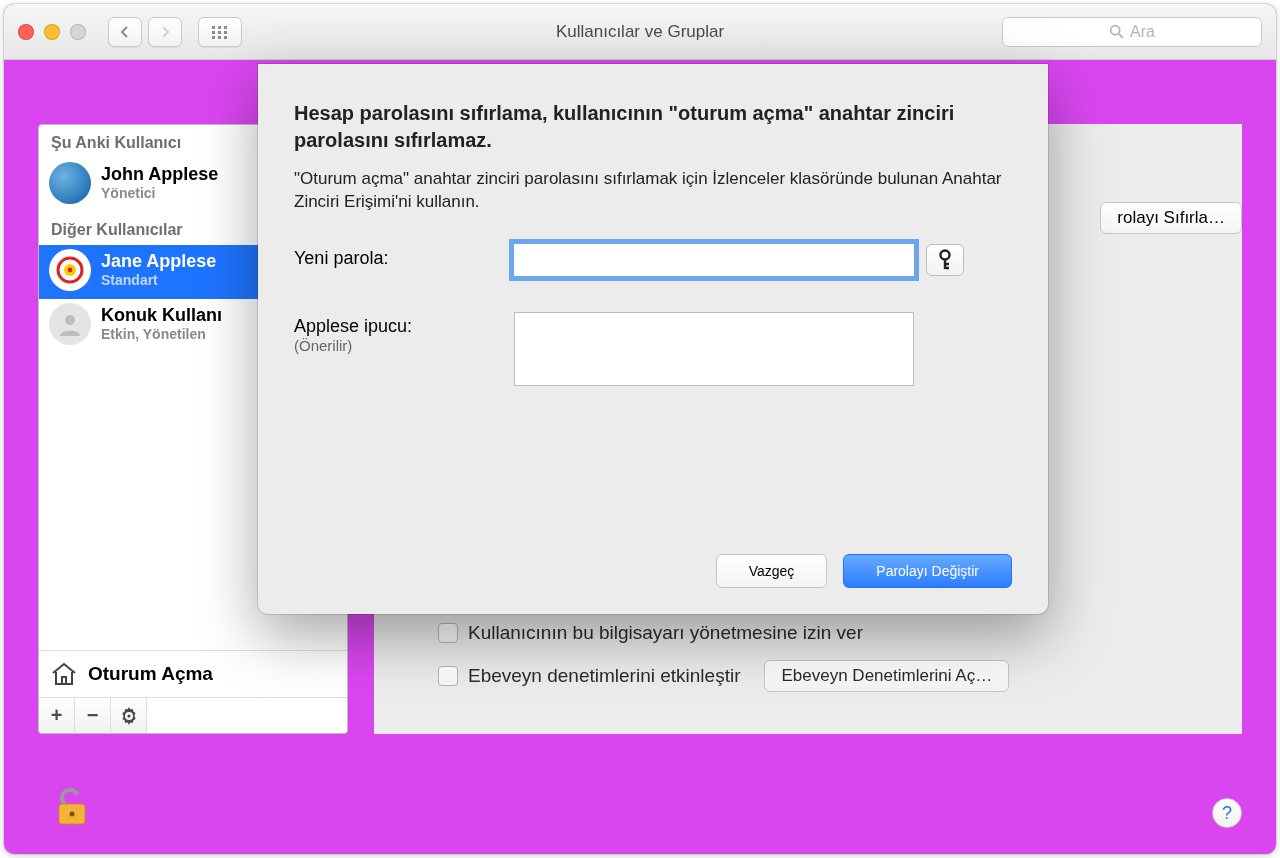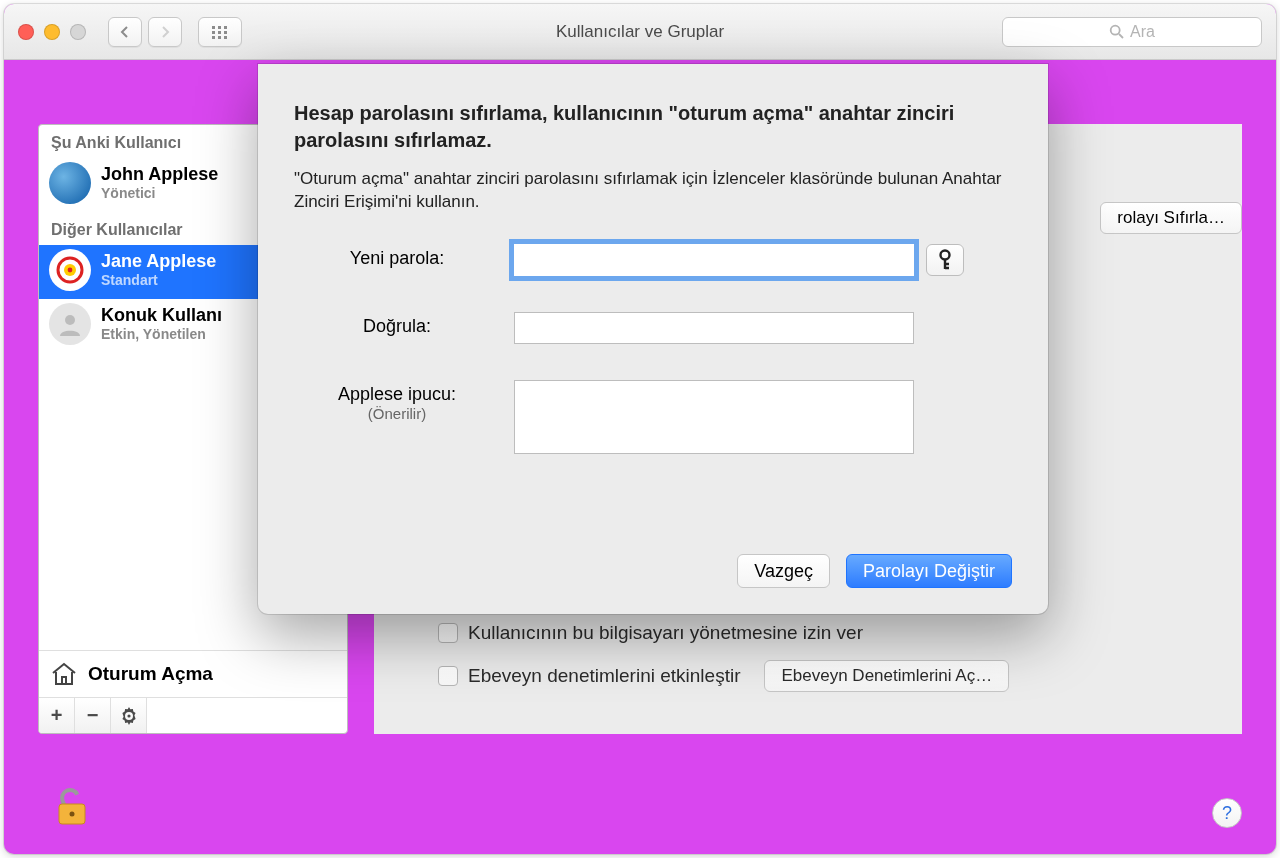--- a/index.html
+++ b/index.html
@@ -50,30 +50,30 @@
 
 .lock-row { position:absolute; left:50px; bottom:26px; display:flex; align-items:center; gap:18px; font-size:18px; color:#333; }
 .help-btn { position:absolute; right:34px; bottom:26px; width:30px; height:30px; border-radius:50%; border:1px solid #c6c6c6; background:linear-gradient(#ffffff,#f3f3f3); color:#2e6fe0; font-size:18px; display:flex; align-items:center; justify-content:center; }
 
 
 .sheet { position:absolute; left:254px; top:60px; width:790px; height:550px; background:#ececec; border-radius:0 0 10px 10px; box-shadow: 0 22px 60px rgba(0,0,0,.35), 0 0 0 1px rgba(0,0,0,.12); padding:36px 36px 26px; }
 .sheet h2 { font-size:20px; font-weight:700; color:#222; line-height:1.35; }
 .sheet p.sub { font-size:17px; color:#222; margin-top:14px; line-height:1.35; }
 .form { margin-top:30px; }
 .frow { display:flex; align-items:flex-start; margin-bottom:36px; }
-.flabel { width:220px; text-align:center; padding-right:14px; font-size:18px; padding-top:4px; }
+.flabel { width:220px; text-align:left; padding-right:14px; font-size:18px; padding-top:4px; }
 .flabel .hint { display:block; font-size:15px; color:#666; }
 .finput { flex:1; display:flex; gap:12px; }
 input[type="password"], input[type="text"], textarea.hint-ta { width:400px; height:32px; border:1px solid #bdbdbd; border-radius:0; background:#fff; font-size:16px; padding:0 6px; }
 input.focus { border:0; outline:none; box-shadow: 0 0 0 5px rgba(94,160,238,.9); }
 textarea.hint-ta { height:74px; resize:none; padding:6px; }
 .key-btn { width:38px; height:32px; border:1px solid #bdbdbd; background:linear-gradient(#ffffff,#f2f2f2); border-radius:6px; display:flex; align-items:center; justify-content:center; font-size:20px; }
 
 .sheet-actions { position:absolute; right:36px; bottom:26px; display:flex; gap:16px; }
-.btn { height:34px; padding:0 16px; border-radius:6px; font-size:18px; display:flex; align-items:center; border:1px solid #c6c6c6; background:linear-gradient(#ffffff,#f4f4f4); }
+.btn { height:34px; padding:0 32px; border-radius:6px; font-size:14px; display:flex; align-items:center; border:1px solid #c6c6c6; background:linear-gradient(#ffffff,#f4f4f4); }
 .btn.default { border:1px solid #1f74ff; background:linear-gradient(#67aaff,#2d7cff); color:#fff; }
 
 svg.house { stroke:#444; fill:none; stroke-width:2; }
 </style>
 </head>
 <body>
 
 <div class="window">
 
   <div class="titlebar">
@@ -211,26 +211,20 @@
         <div class="finput">
           <input type="password" class="focus" style="">
           <div class="key-btn">
             <svg width="16" height="22" viewBox="0 0 16 22">
                 <circle cx="8" cy="6" r="4.5" fill="none" stroke="#222" stroke-width="2.4"></circle>
                 <path d="M8 10 V20 M8 15 H12 M8 19 H12" stroke="#222" stroke-width="2.4" fill="none"></path>
               </svg>
           </div>
         </div>
       </div>
-      <div class="frow">
-        <div class="flabel">Doğrula:</div>
-        <div class="finput">
-            <input type="password" style="">
-          </div>
-      </div>
       <div class="frow" style="margin-bottom:0;">
         <div class="flabel">
           <span>Applese ipucu:</span>
           <span class="hint">(Önerilir)</span>
         </div>
         <div class="finput">
             <textarea class="hint-ta" style=""></textarea>
           </div>
       </div>
     </div>

